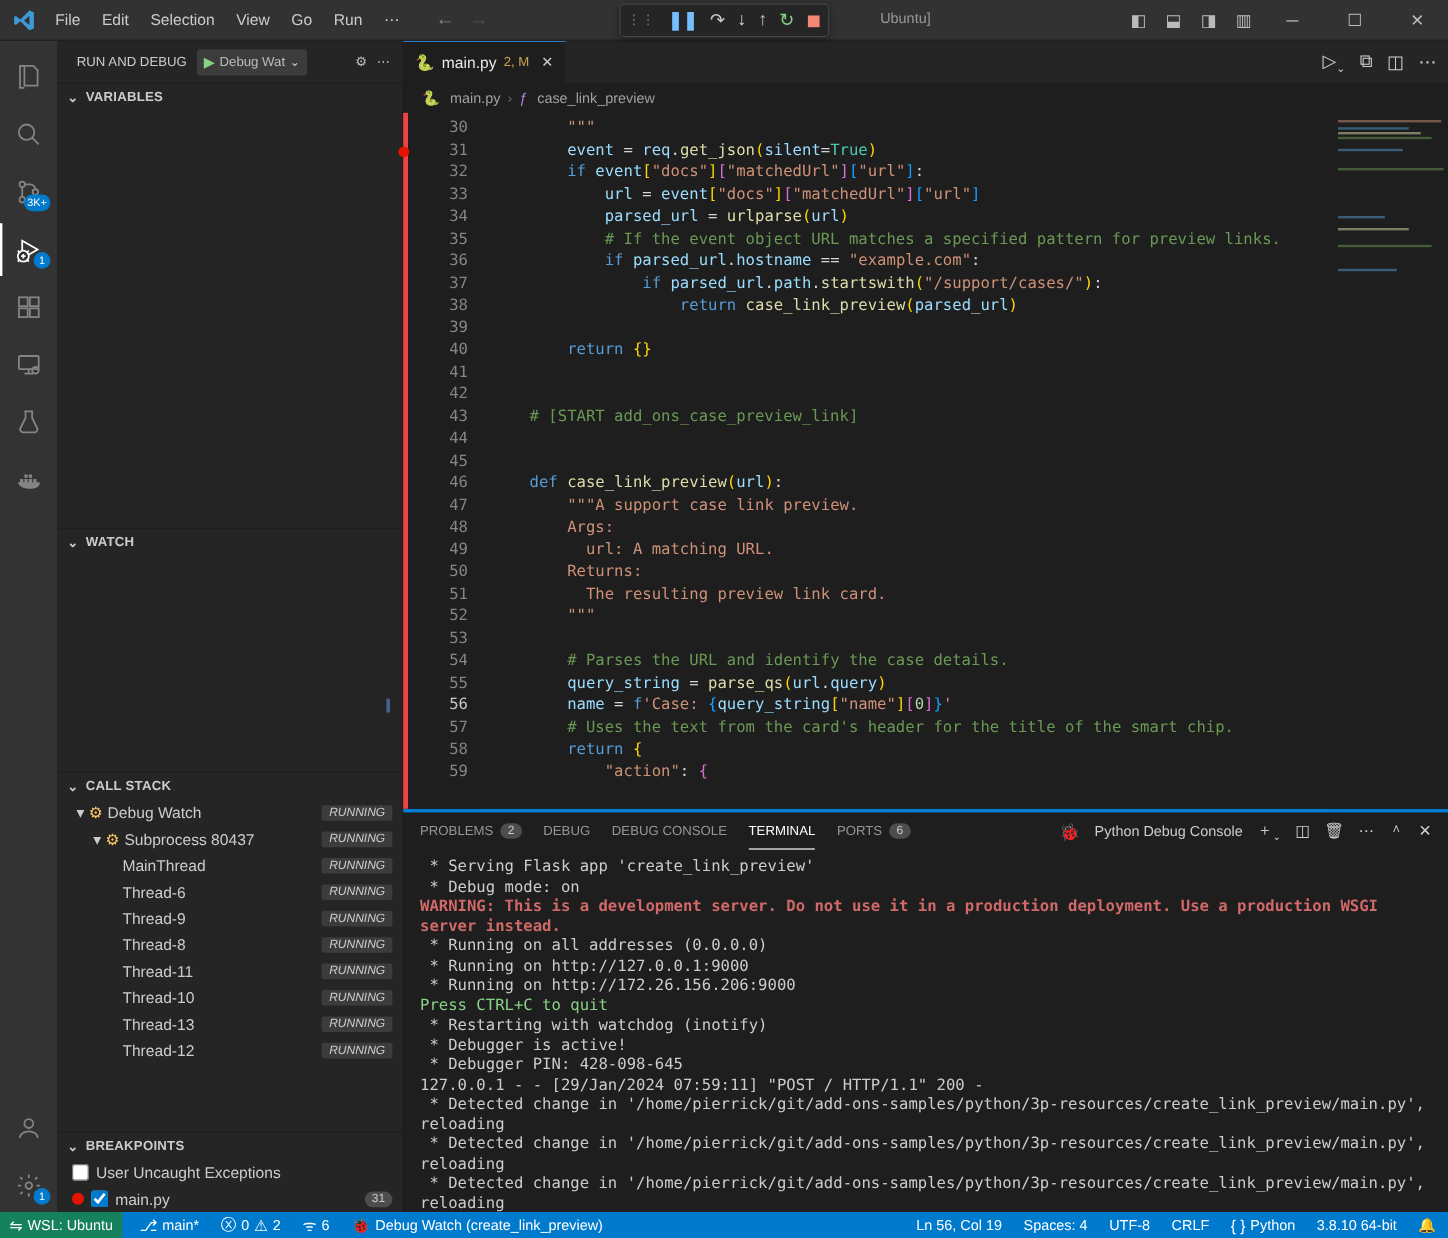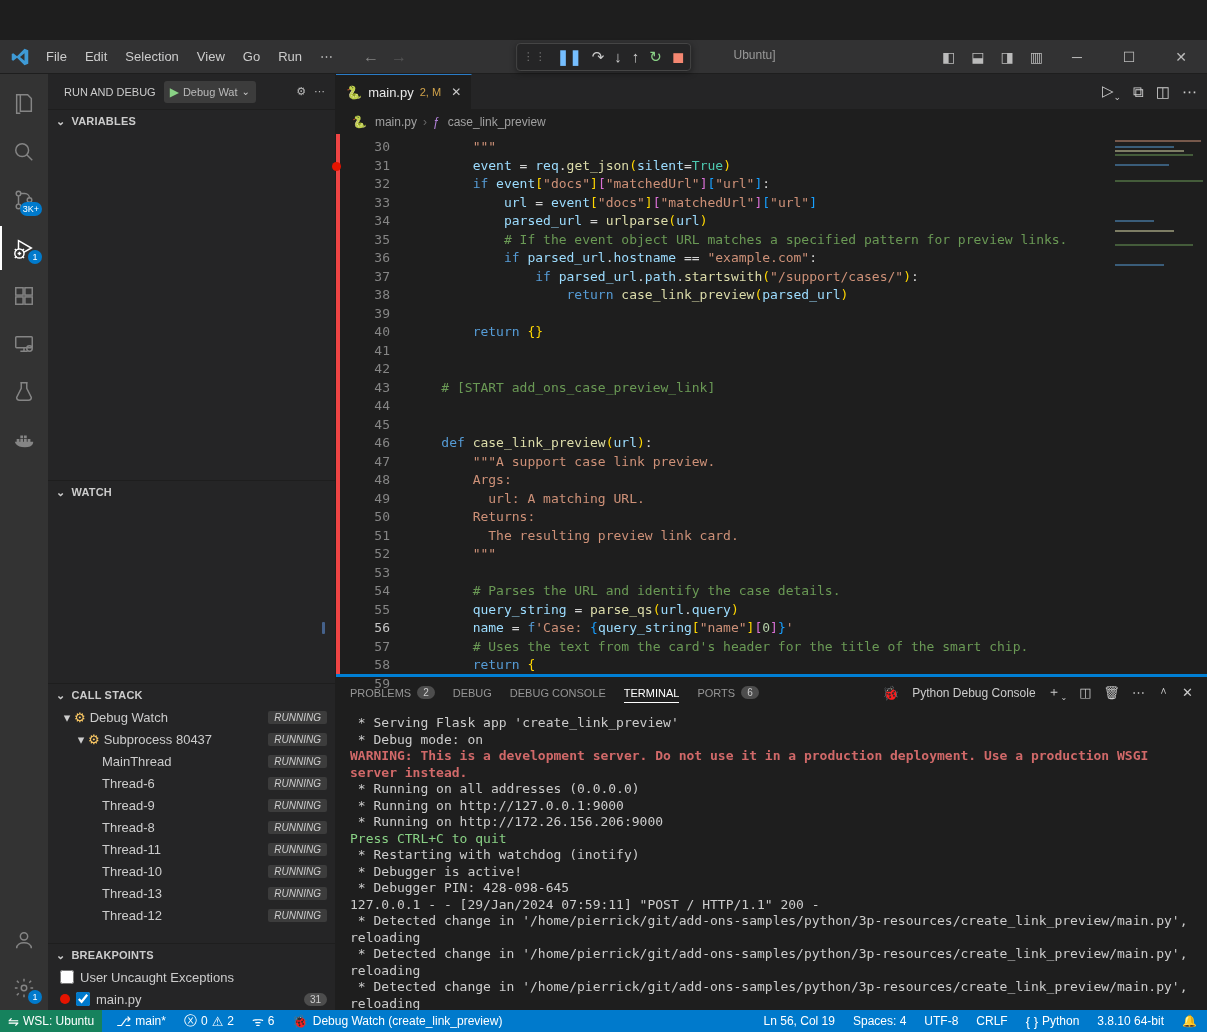--- a/index.html
+++ b/index.html
@@ -15,21 +15,20 @@
 
   
   .titlebar {
     height: 34px;
     background: #323233;
     display: flex;
     align-items: center;
     padding: 0 4px;
     border-bottom: 1px solid #1e1e1e;
     position: relative;
-    margin-top: 40px;
   }
   .titlebar .logo {
     width: 24px; height: 24px;
     display:flex; align-items:center; justify-content:center;
     margin: 0 6px 0 4px;
   }
   .titlebar .menus { display:flex; gap:2px; }
   .titlebar .menus span { padding: 4px 8px; border-radius:4px; cursor:default; color:#ccc; }
   .titlebar .nav { display:flex; align-items:center; gap:12px; margin-left:22px; }
   .titlebar .nav span { color:#858585; font-size:16px; }
@@ -207,21 +206,21 @@
   .c-brk { color:#ffd700;}
   .c-brk2{ color:#da70d6;}
   .c-brk3{ color:#179fff;}
 
   
   .panel {
     height:336px; background:#1e1e1e; border-top:3px solid #007fd4;
     display:flex; flex-direction:column;
   }
   .panel-tabs {
-    height:32px; display:flex; align-items:center; gap:18px;
+    height:32px; display:flex; gap:18px;
     padding:0 14px; border-bottom:1px solid #1e1e1e;
     font-size:11px; color:#969696;
   }
   .panel-tabs .ptab { display:flex; align-items:center; gap:6px; padding:4px 0;}
   .panel-tabs .ptab.active { color:#fff; border-bottom:1px solid #fff; padding-bottom:3px;}
   .ptab .count { background:#4d4d4d; color:#ccc; font-size:10px; border-radius:8px; padding:1px 6px;}
   .panel-tabs .right { margin-left:auto; display:flex; align-items:center; gap:12px; color:#ccc; font-size:13px;}
   .panel-tabs .right .label { font-size:12px; }
   .terminal {
     flex:1; padding:6px 14px;

